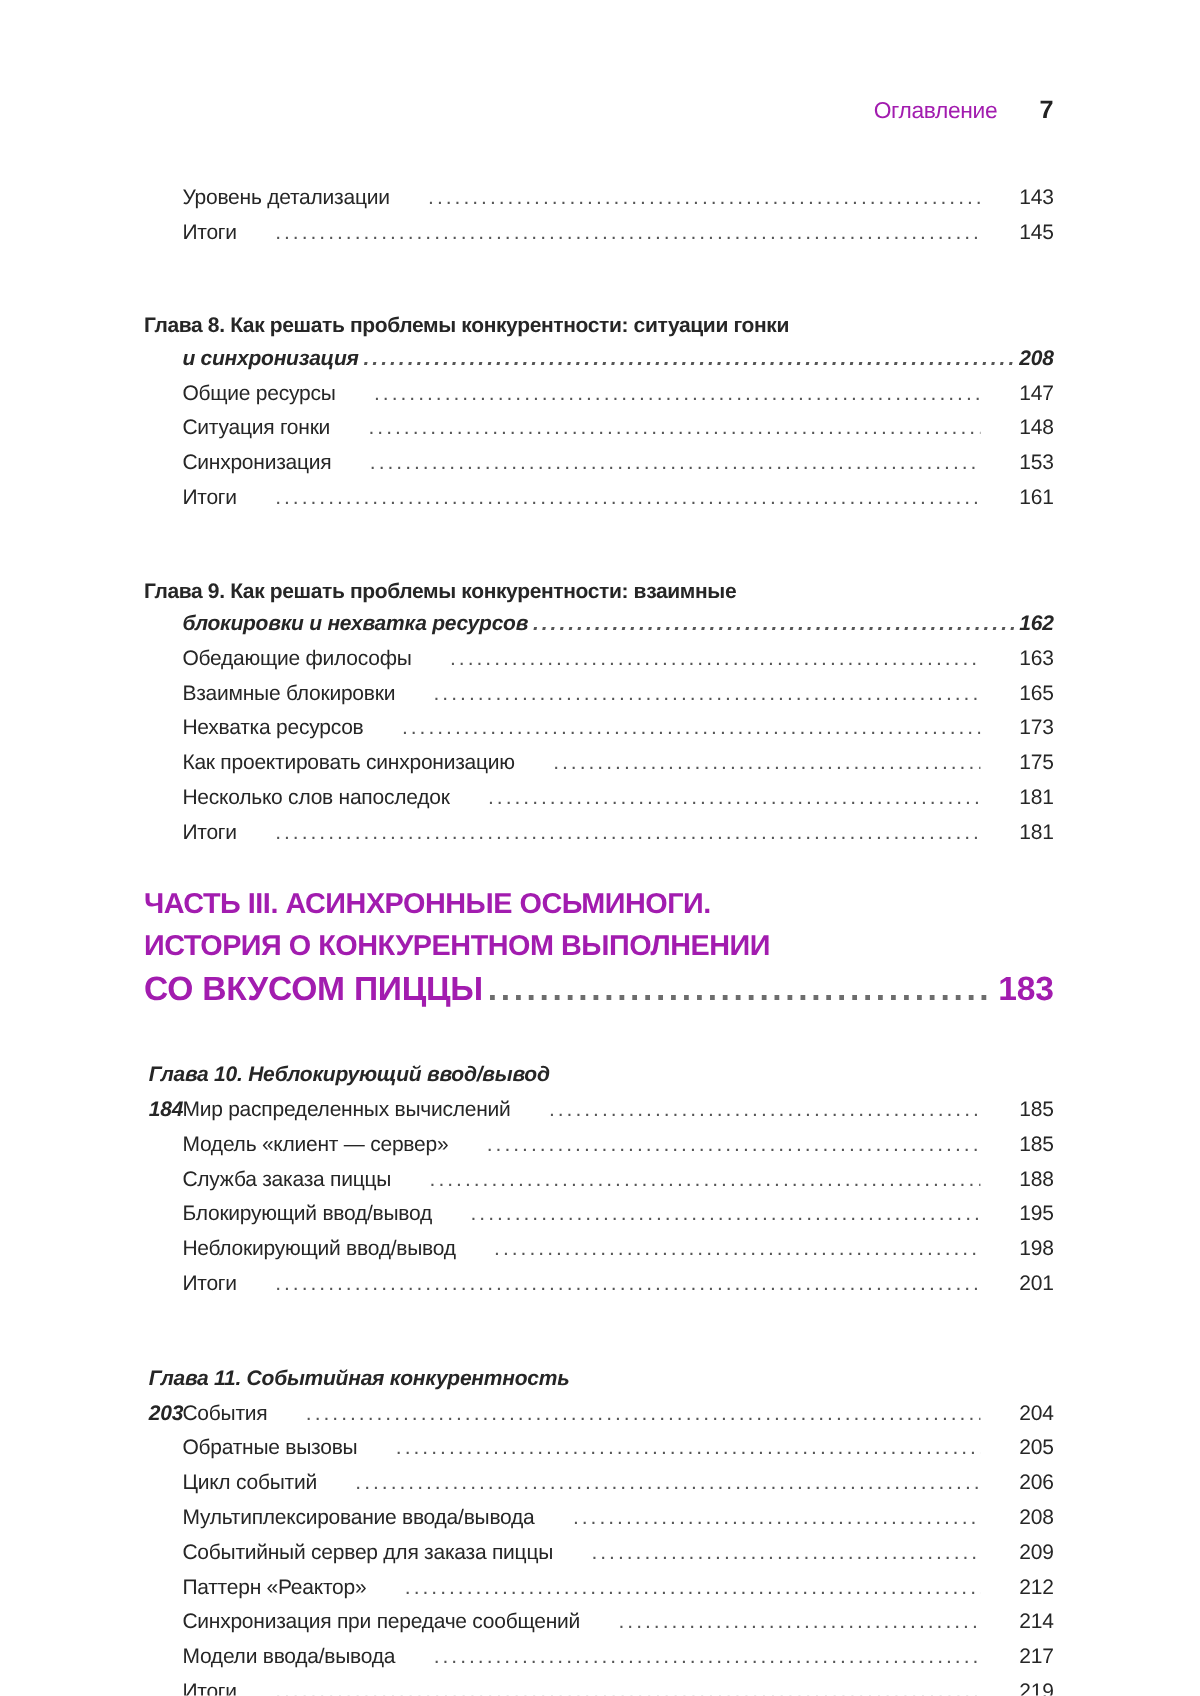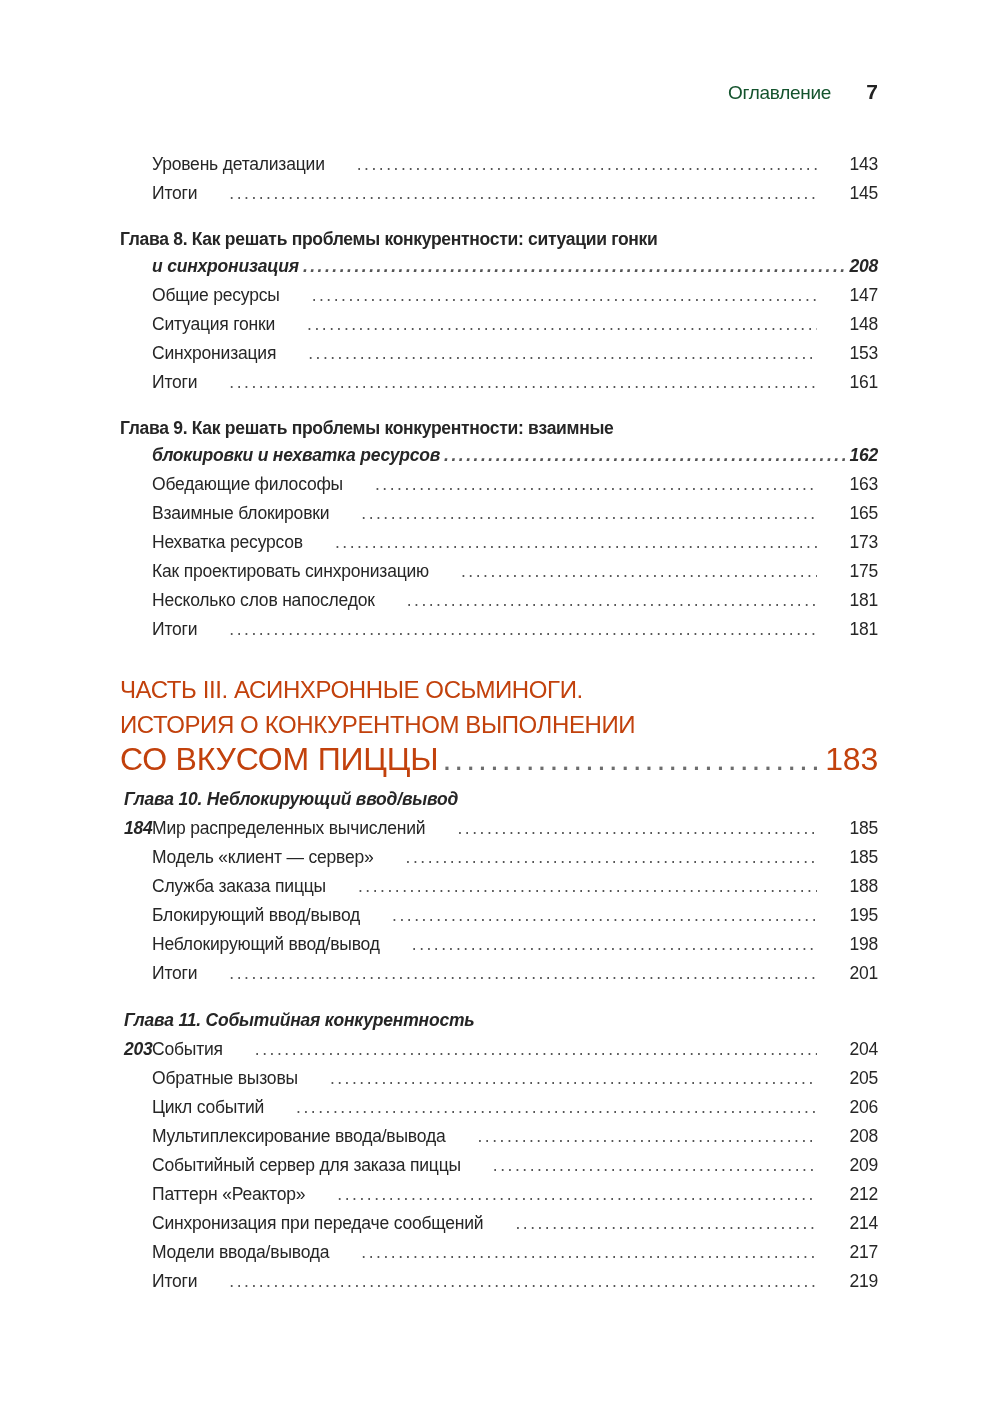--- a/index.html
+++ b/index.html
@@ -1,35 +1,35 @@
 <!DOCTYPE html>
 <html><head>
 <meta charset="utf-8">
 <style>
   html, body { margin: 0; padding: 0; background: #ffffff; }
   body { width: 1000px; height: 1413px; position: relative; overflow: hidden;
          font-family: "Liberation Sans", sans-serif; color: #262626; }
   .header { position: absolute; top: 80px; left: 0; width: 878px; text-align: right; font-size: 19px; }
-  .header .title { color: #14532d; letter-spacing: -0.3px; margin-top: 45px; }
+  .header .title { color: #a21caf; letter-spacing: -0.3px; margin-top: 45px; }
   .header .num { font-weight: bold; font-size: 21px; margin-left: 30px; color: #222; }
   .toc { position: absolute; left: 120px; width: 758px; top: 150px; }
   .row { display: flex; align-items: baseline; font-size: 17.5px; height: 29px; line-height: 29px; letter-spacing: -0.2px; }
   .row.sub { padding-left: 32px; gap: 28px; }
   .row .label { white-space: nowrap; }
   .row .dots { flex: 1; overflow: hidden; white-space: nowrap; margin: 0 4px; color: #555; letter-spacing: 2.5px; }
   .row .dots::after { content: "..........................................................................................................................................................................................................................................................."; }
   .row .page { white-space: nowrap; text-align: center; }
-  .chapter { font-weight: bold; font-size: 17.5px; letter-spacing: -0.3px; }
+  .chapter { font-weight: bold; font-size: 17.5px; letter-spacing: -0.3px; margin-top: 32px; }
   .chapter .line1 { height: 26px; line-height: 26px; }
   .chapter .row { padding-left: 32px; font-weight: bold; font-style: italic; }
   .chapter.single .row { padding-left: 0; flex-direction: column; }
   .gap { height: 18px; }
-  .part { color: #c2410c; font-weight: normal; font-size: 24px; letter-spacing: -0.4px; }
+  .part { color: #a21caf; font-weight: bold; font-size: 24px; letter-spacing: -0.4px; }
   .part .pl { height: 35px; line-height: 35px; }
-  .part .row { font-size: 32px; height: 35px; line-height: 35px; }
+  .part .row { font-size: 28px; height: 35px; line-height: 35px; }
   .part .row .dots { color: #6d6d6d; letter-spacing: 3px; }
 </style>
 </head>
 <body>
 
 <div class="header">
   <span class="title">Оглавление</span>
   <span class="num">7</span>
 </div>
 

